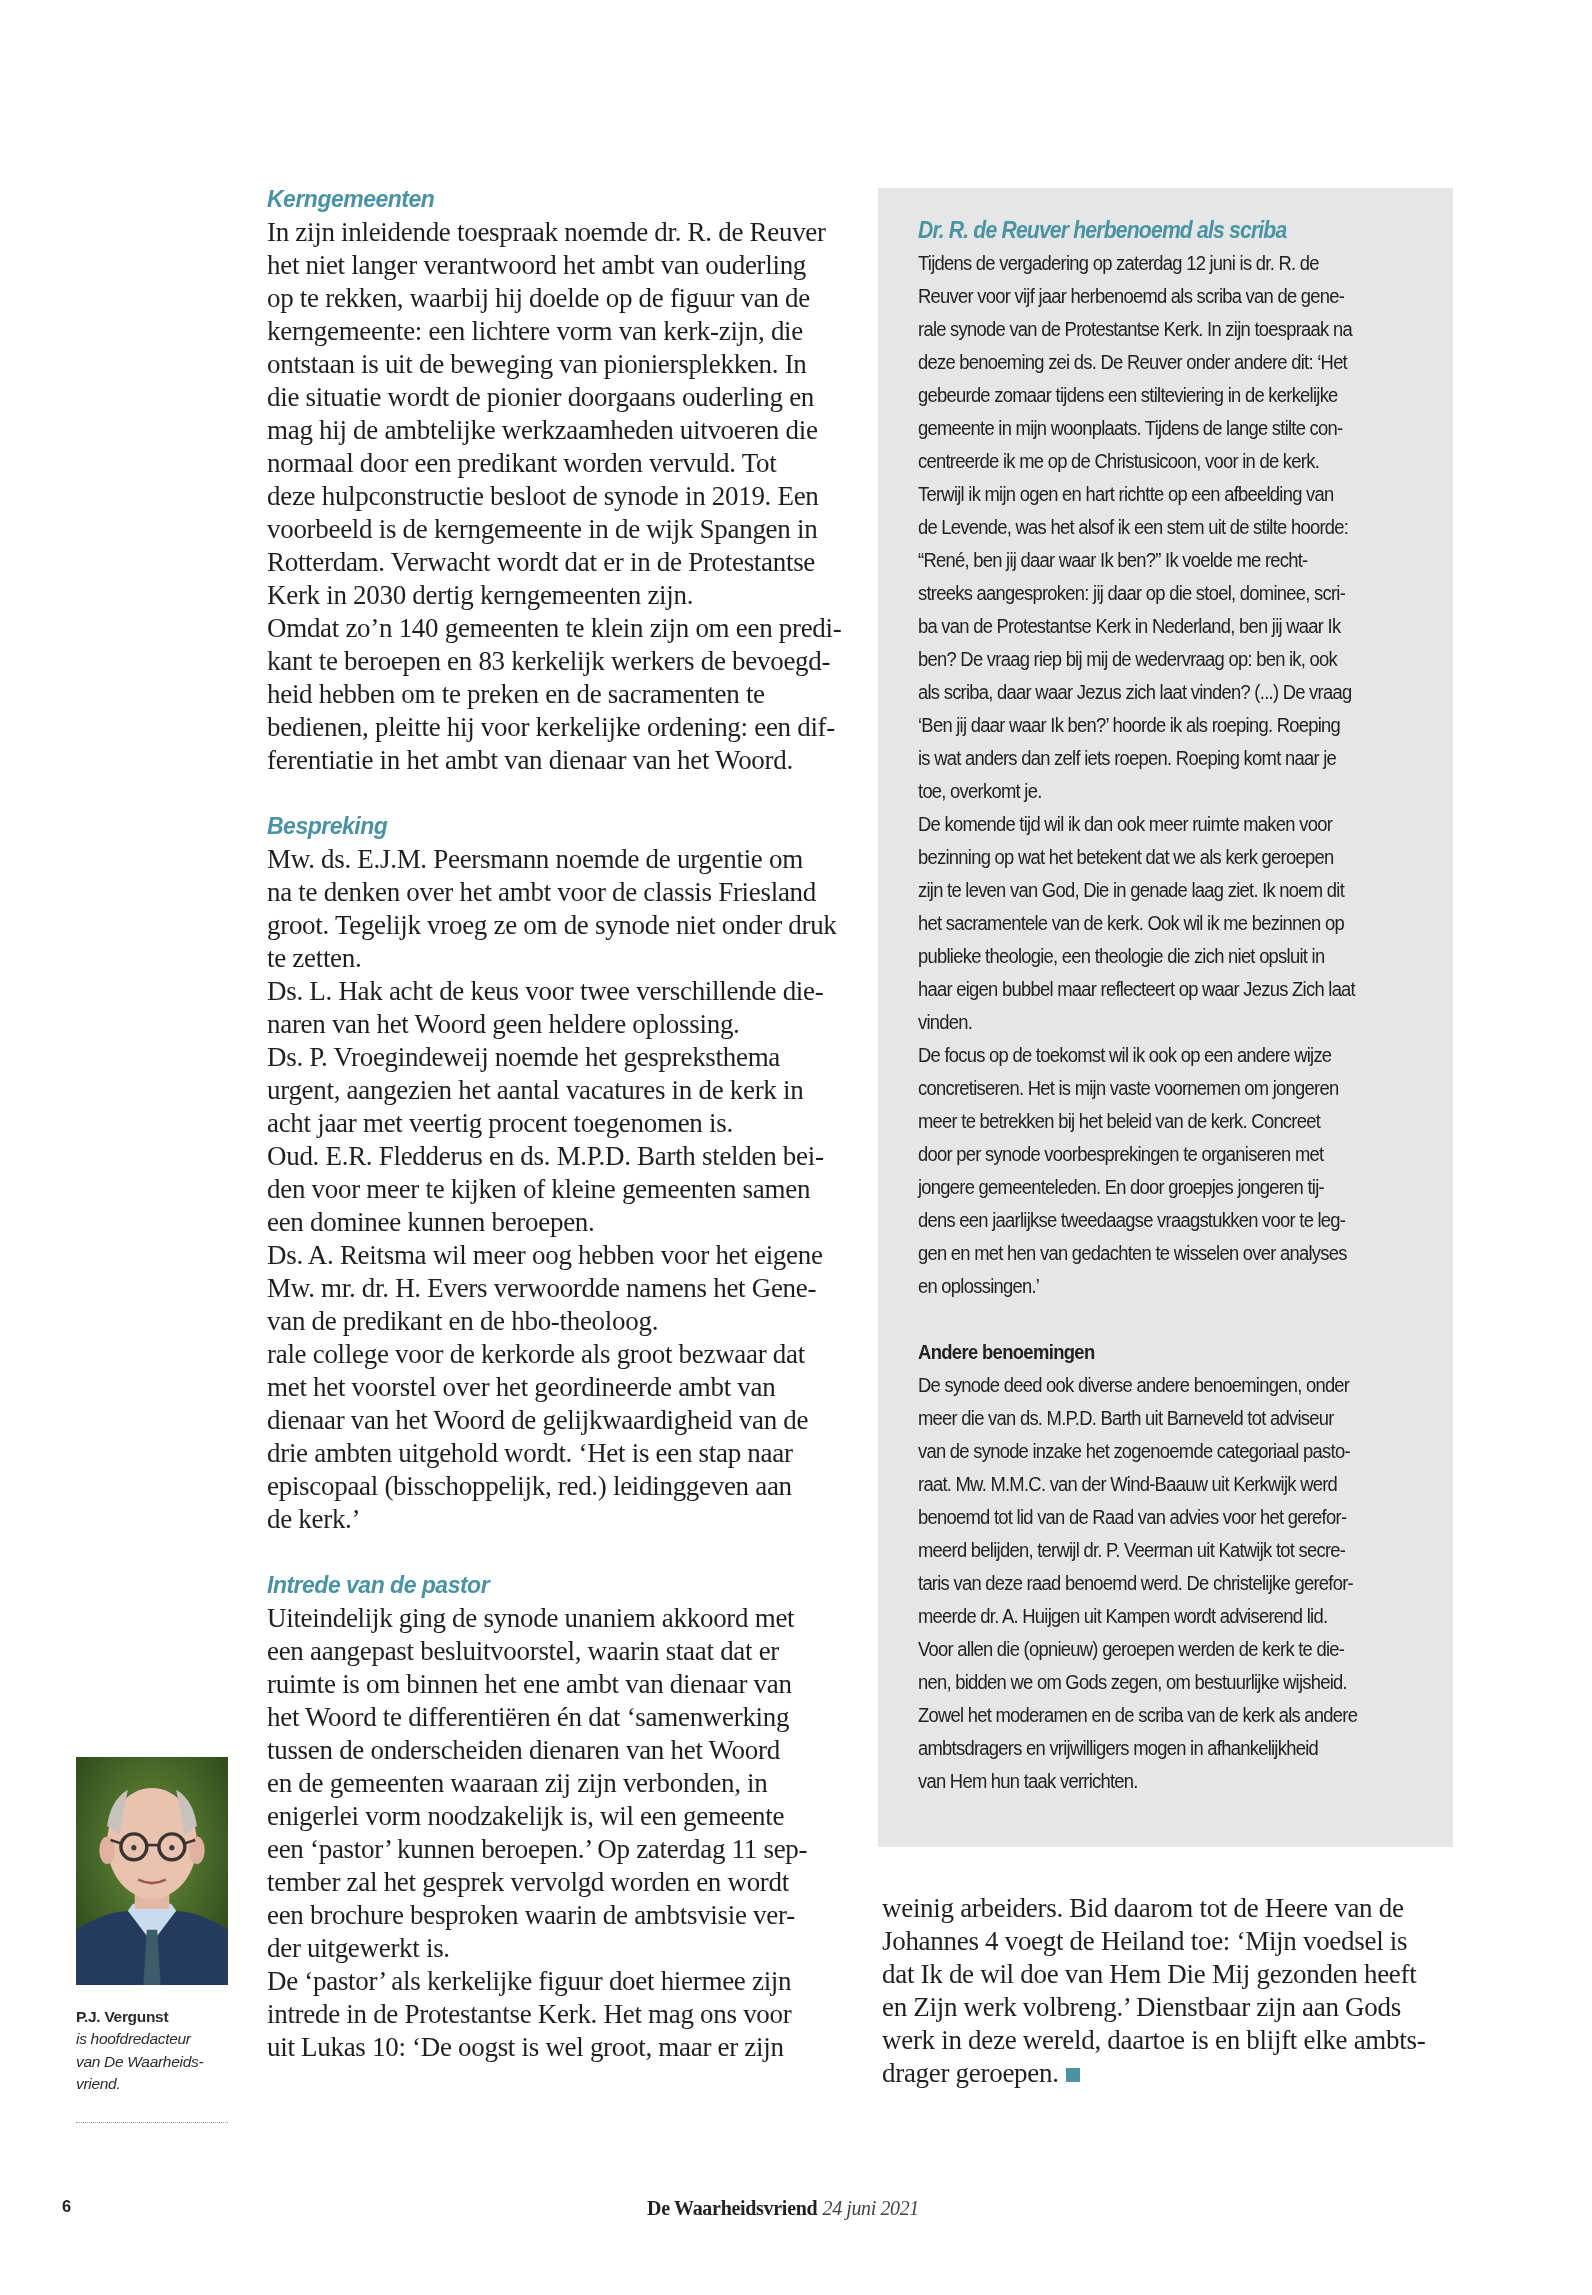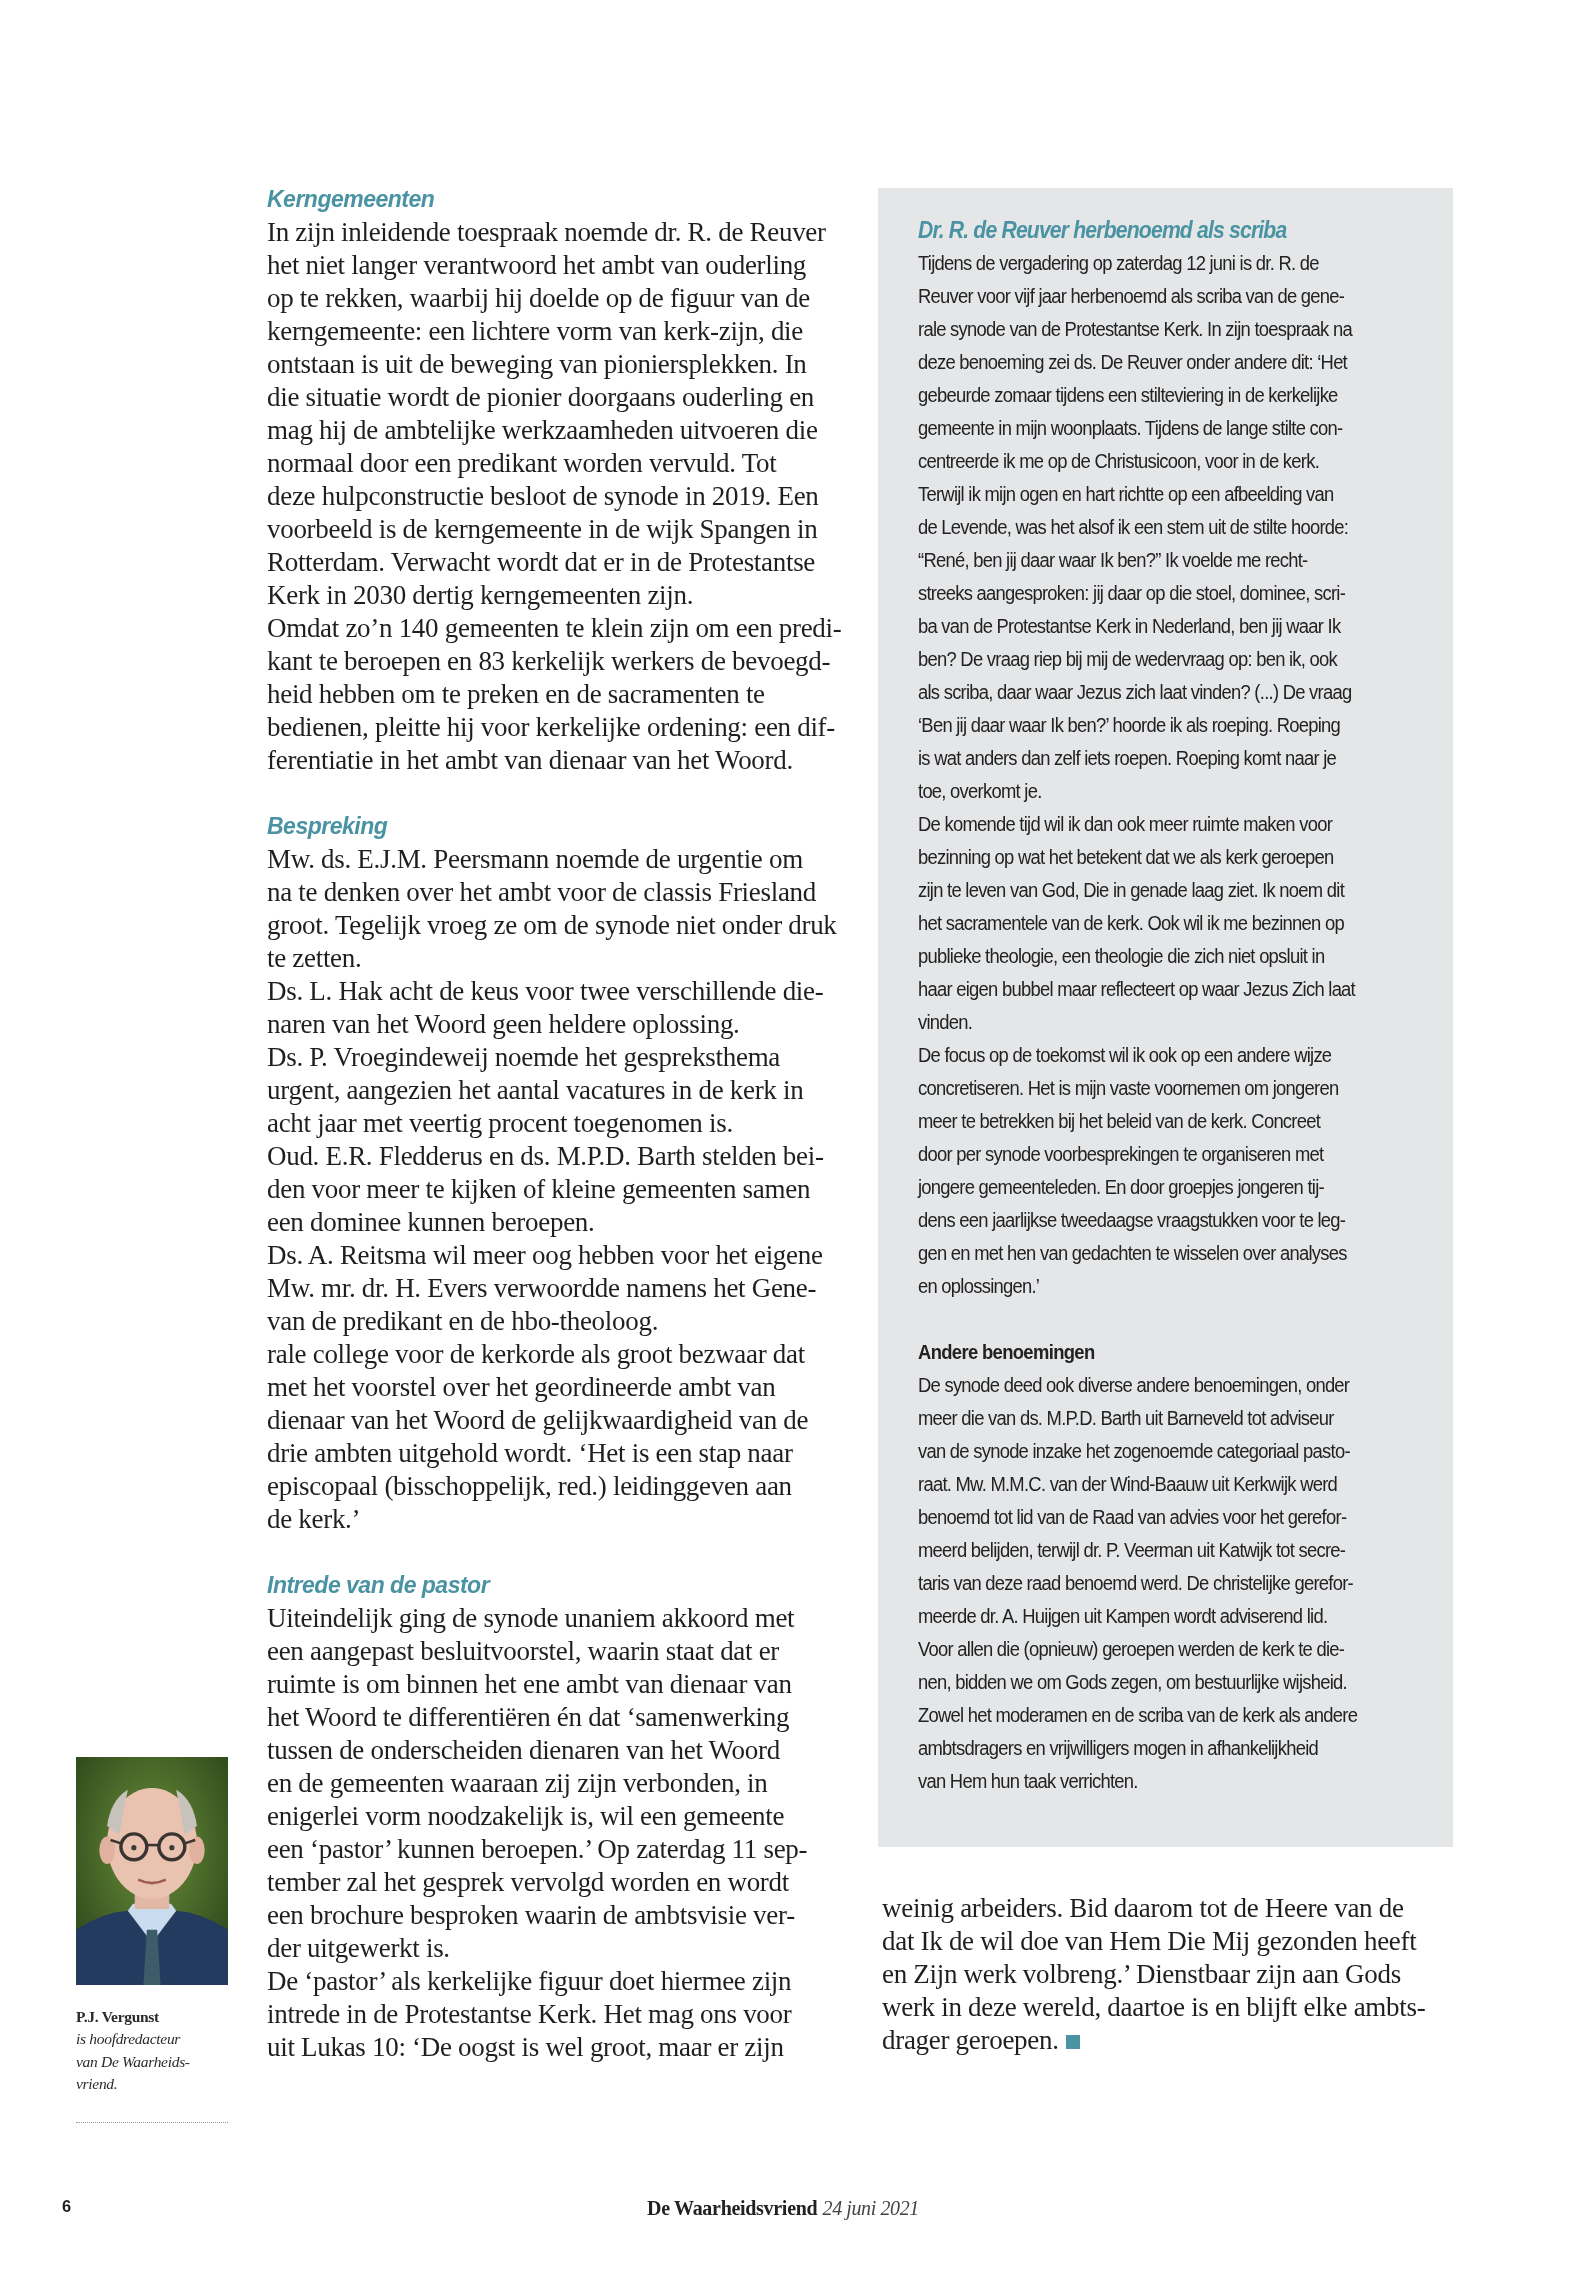--- a/index.html
+++ b/index.html
@@ -27,21 +27,21 @@
               font-size: 20px; line-height: 33px; display: block; white-space: nowrap; letter-spacing: -0.7px;
               transform: scaleX(0.92); transform-origin: left; }
 
   .end-mark { display: inline-block; width: 14px; height: 14px; background: #4a93a3; margin-left: 7px; vertical-align: 0px; }
 
   
   .photo { position: absolute; left: 76px; top: 1757px; width: 152px; height: 228px; overflow: hidden;
            background: linear-gradient(135deg, #3f6b2a 0%, #6e9a3e 35%, #2c4a1e 70%, #567f33 100%); }
   .photo svg { display: block; }
   .caption { position: absolute; left: 76px; top: 2006px; width: 152px;
-             font-family: Liberation Serif, serif; font-size: 15.5px; line-height: 22.4px; color: #2a2a2a; }
+             font-family: Liberation Sans, sans-serif; font-size: 15.5px; line-height: 22.4px; color: #2a2a2a; }
   .caption .name { font-weight: 700; display: block; letter-spacing: -0.3px; }
   .caption .role { font-style: italic; display: block; letter-spacing: -0.3px; white-space: nowrap; }
   .caption-rule { position: absolute; left: 76px; top: 2122px; width: 152px; border-top: 1.7px dotted #9a9a9a; }
 
   
   .footer-page { position: absolute; left: 62px; top: 2197px; font-family: "Liberation Sans", "DejaVu Sans", sans-serif;
                  font-weight: 700; font-size: 16.4px; color: #222; }
   .footer-pub { position: absolute; left: 647px; top: 2197px; font-family: Liberation Serif, serif;
                 font-size: 20px; color: #222; white-space: nowrap; }
   .footer-pub .pub-name { font-weight: 700; letter-spacing: -0.3px; }
@@ -163,20 +163,21 @@
       <span class="ln">Voor allen die (opnieuw) geroepen werden de kerk te die-</span>
       <span class="ln">nen, bidden we om Gods zegen, om bestuurlijke wijsheid.</span>
       <span class="ln">Zowel het moderamen en de scriba van de kerk als andere</span>
       <span class="ln">ambtsdragers en vrijwilligers mogen in afhankelijkheid</span>
       <span class="ln">van Hem hun taak verrichten.</span>
     </div>
   </div>
 
   <div class="col-right-cont serif">
     <span class="ln">weinig arbeiders. Bid daarom tot de Heere van de</span>
+    <span class="ln">Johannes 4 voegt de Heiland toe: ‘Mijn voedsel is</span>
     <span class="ln">dat Ik de wil doe van Hem Die Mij gezonden heeft</span>
     <span class="ln">en Zijn werk volbreng.’ Dienstbaar zijn aan Gods</span>
     <span class="ln">werk in deze wereld, daartoe is en blijft elke ambts-</span>
     <span class="ln"><span>drager geroepen.</span><span class="end-mark"></span></span>
   </div>
 
   <div class="photo">
     <svg width="152" height="228" viewBox="0 0 176 264">
       <defs>
         <radialGradient id="bg" cx="50%" cy="40%" r="70%">

